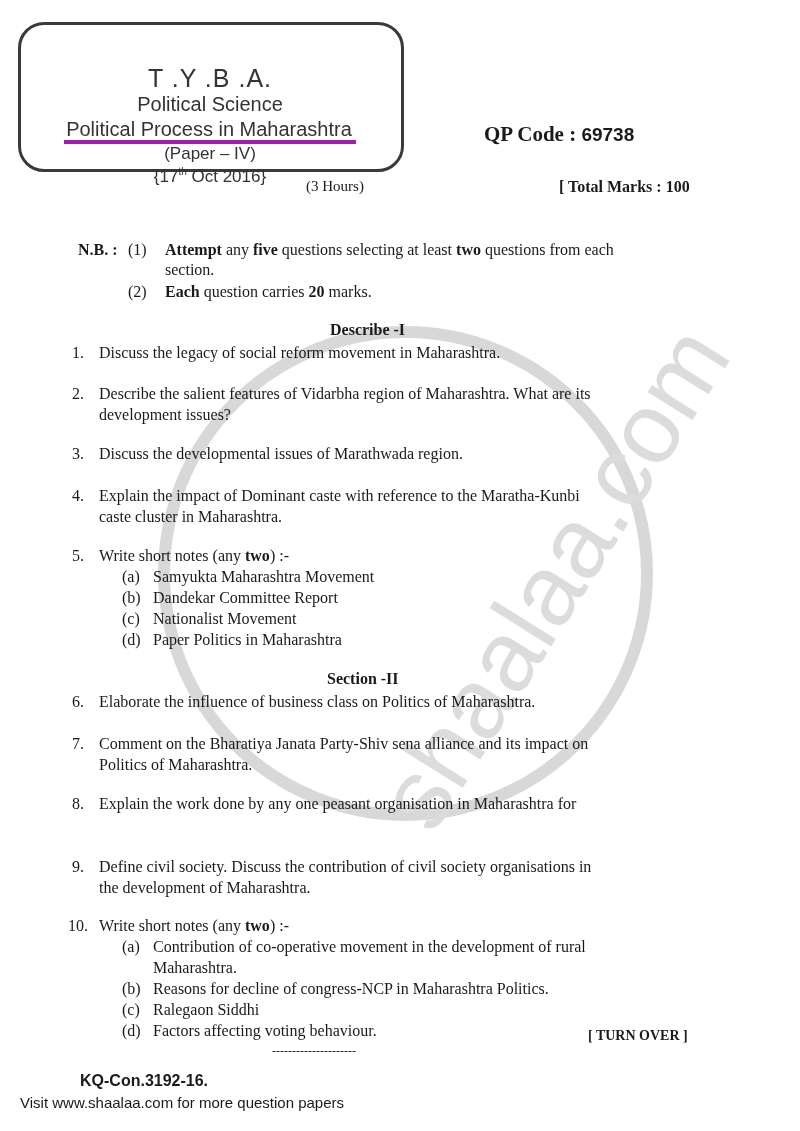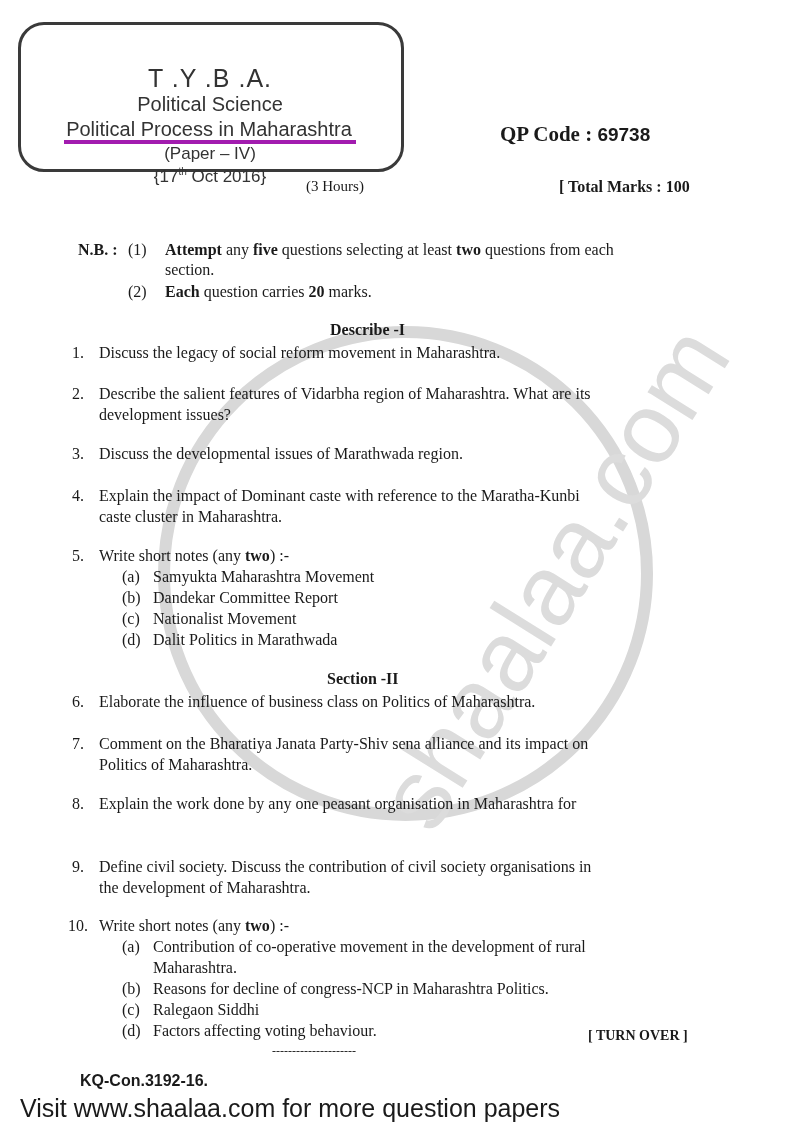--- a/index.html
+++ b/index.html
@@ -7,35 +7,35 @@
   .abs { position:absolute; }
   .header-box { left:18px; top:22px; width:386px; height:150px; border:3px solid #3a3a3a; border-radius:26px; box-sizing:border-box; }
   .hdr { position:absolute; left:0; width:420px; text-align:center; font-family:"Liberation Sans", sans-serif; font-weight:normal; color:#333;margin-top:24px; }
   .h1 { top:40px; font-size:25px; letter-spacing:1px; }
   .h2 { top:69px; font-size:20px; }
   .h3 { top:94px; font-size:20px; }
   .h3 span { border-bottom:4px solid #a21caf; padding:0 4px 0 2px; }
   .h4 { top:120px; font-size:17px; }
   .h5 { top:142px; font-size:17px; }
   .h5 sup { font-size:10px; }
-  .qp { left:500px; top:122px; font-size:21px; font-weight:bold; }
+  .qp { left:484px; top:122px; font-size:21px; font-weight:bold; }
   .qp b { font-family:"Liberation Sans", sans-serif; font-size:19px; }
   .hours { left:306px; top:178px; font-size:15px; }
   .total { left:559px; top:178px; font-size:16px; font-weight:bold; }
   .nb { font-size:16px; line-height:20px; }
   .nb b { font-weight:bold; }
   .sec { font-size:16px; font-weight:bold; }
   .q { font-size:16px; line-height:21px; }
   .qn { position:absolute; left:-27px; }
   .sub { font-size:16px; line-height:21px; }
   .sl { position:absolute; left:-31px; }
   .turn { left:588px; top:1028px; font-size:14px; font-weight:bold; }
   .dash { left:272px; top:1044px; font-size:12px; letter-spacing:0px; }
   .code { left:80px; top:1072px; font-family:"Liberation Sans", sans-serif; font-weight:bold; font-size:16px; }
-  .visit { left:20px; top:1094px; font-family:"Liberation Sans", sans-serif; font-size:25px; }
+  .visit { left:20px; top:1094px; font-family:"Liberation Sans", sans-serif; font-size:15px; }
   .watermark-circle { left:158px; top:326px; width:495px; height:495px; border:12px solid #d8d8d8; border-radius:50%; box-sizing:border-box; }
   .watermark-text { left:270px; top:520px; font-family:"Liberation Sans", sans-serif; font-size:100px; color:#dcdcdc; transform:rotate(-58deg); transform-origin:center; white-space:nowrap; }
 </style>
 </head>
 <body>
 
 <div class="abs watermark-circle"></div>
 <div class="abs watermark-text">shaalaa.com</div>
 
 <div class="abs header-box"></div>
@@ -66,21 +66,21 @@
 <div class="abs q" style="left:99px; top:383px;"><span class="qn">2.</span><span>Describe the salient features of Vidarbha region of Maharashtra. What are its</span><br><span>development issues?</span></div>
 
 <div class="abs q" style="left:99px; top:443px;"><span class="qn">3.</span><span>Discuss the developmental issues of Marathwada region.</span></div>
 
 <div class="abs q" style="left:99px; top:485px;"><span class="qn">4.</span><span>Explain the impact of Dominant caste with reference to the Maratha-Kunbi</span><br><span>caste cluster in Maharashtra.</span></div>
 
 <div class="abs q" style="left:99px; top:545px;"><span class="qn">5.</span><span>Write short notes (any </span><b>two</b><span>) :-</span></div>
 <div class="abs sub" style="left:153px; top:566px;"><span class="sl">(a)</span><span>Samyukta Maharashtra Movement</span></div>
 <div class="abs sub" style="left:153px; top:587px;"><span class="sl">(b)</span><span>Dandekar Committee Report</span></div>
 <div class="abs sub" style="left:153px; top:608px;"><span class="sl">(c)</span><span>Nationalist Movement</span></div>
-<div class="abs sub" style="left:153px; top:629px;"><span class="sl">(d)</span><span>Dalit Politics in Marathwada</span></div>
+<div class="abs sub" style="left:153px; top:629px;"><span class="sl">(d)</span><span>Paper Politics in Maharashtra</span></div>
 
 <div class="abs sec" style="left:327px; top:670px;">Section -II</div>
 
 <div class="abs q" style="left:99px; top:691px;"><span class="qn">6.</span><span>Elaborate the influence of business class on Politics of Maharashtra.</span></div>
 
 <div class="abs q" style="left:99px; top:733px;"><span class="qn">7.</span><span>Comment on the Bharatiya Janata Party-Shiv sena alliance and its impact on</span><br><span>Politics of Maharashtra.</span></div>
 
 <div class="abs q" style="left:99px; top:793px;"><span class="qn">8.</span><span>Explain the work done by any one peasant  organisation in Maharashtra for</span><br></div>
 
 <div class="abs q" style="left:99px; top:856px;"><span class="qn">9.</span><span>Define civil society. Discuss the contribution of civil society organisations in</span><br><span>the development of Maharashtra.</span></div>

